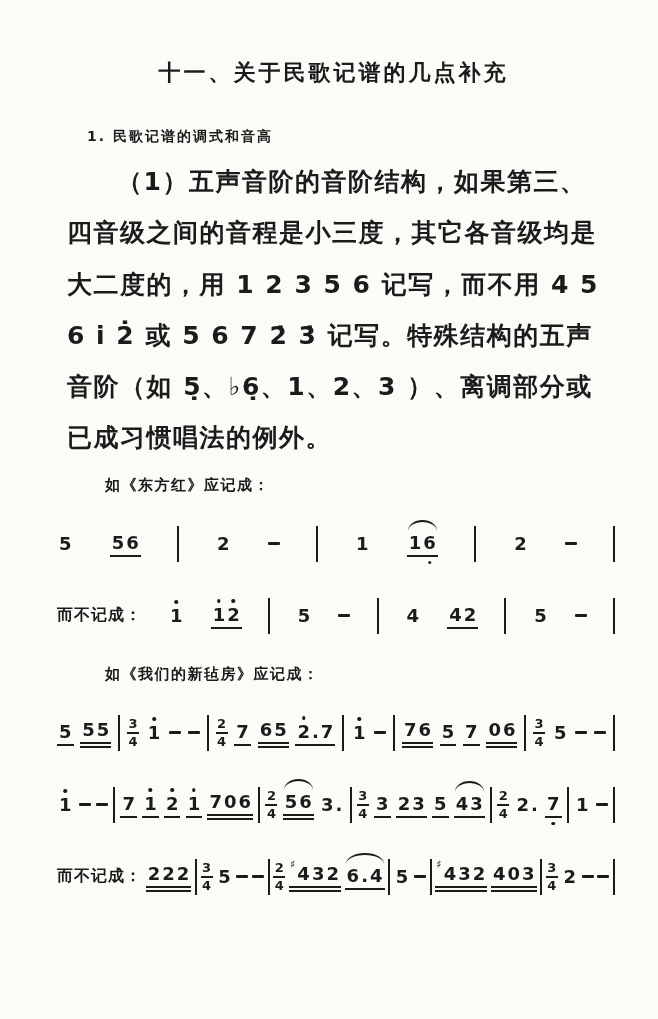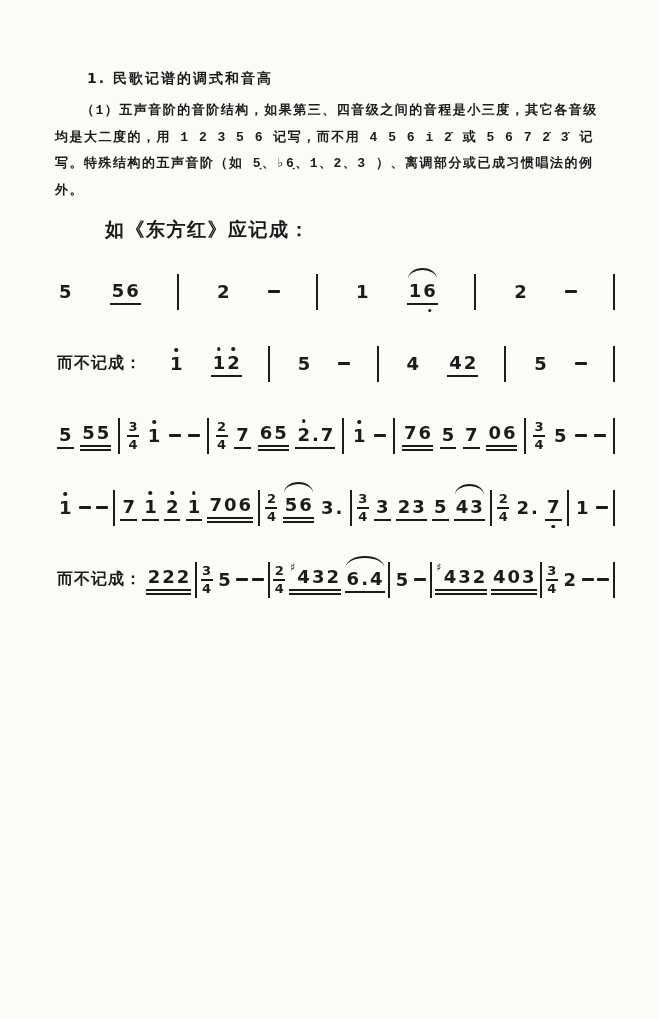--- a/index.html
+++ b/index.html
@@ -12,25 +12,25 @@
   .page { padding:46px 46px 0 55px; }
   .title {
     text-align:center; font-size:22px; font-weight:bold;
     letter-spacing:3px; margin:12px 0 40px 0;
   }
   .heading {
     font-size:14px; font-weight:bold; letter-spacing:2px;
     padding-left:32px; margin:24px 0 10px 0;
   }
   .para {
-    font-size:13px; font-weight:bold; letter-spacing:1.5px;
-    line-height:2.05; text-indent:2em; margin:4px 0;font-family:Liberation Mono, monospace;
+    font-size:25px; font-weight:bold; letter-spacing:1.5px;
+    line-height:2.05; text-indent:2em; margin:4px 12px;
   }
   .lead {
-    font-size:19px; font-weight:bold; letter-spacing:1.5px;
+    font-size:15px; font-weight:bold; letter-spacing:1.5px;
     padding-left:50px; margin:12px 0 6px 0;
   }
   
   .mline {
     display:flex; align-items:center; justify-content:space-between;
     width:558px; margin:26px 0 26px 2px;
     font-weight:bold; font-size:18px; min-height:46px;
   }
   .mlabel { font-size:16px; letter-spacing:1px; white-space:nowrap; }
   .note { position:relative; display:inline-flex; padding:2px 1px 2px 1px; }
@@ -55,20 +55,21 @@
   .acc { font-size:11px; align-self:flex-start; margin:-5px 1px 0 0; }
   .bar { width:2px; height:36px; background:#1b1b1b; flex:0 0 auto; }
   .dash { width:12px; height:3.5px; background:#1b1b1b; border-radius:1px; flex:0 0 auto; }
   .ts { display:inline-flex; flex-direction:column; align-items:center; line-height:1; font-size:13px; }
   .ts .tsl { width:12px; height:2px; background:#1b1b1b; margin:1.5px 0; }
 </style>
 </head>
 <body>
 
 <div class="page">
+  <div class="title">十一、关于民歌记谱的几点补充</div>
 
   <div class="heading">1. 民歌记谱的调式和音高</div>
 
   <div class="para">（1）五声音阶的音阶结构，如果第三、四音级之间的音程是小三度，其它各音级均是大二度的，用 1 2 3 5 6 记写，而不用 4 5 6 i 2̇ 或 5 6 7 2̇ 3̇ 记写。特殊结构的五声音阶（如 5̣、♭6̣、1、2、3 ）、离调部分或已成习惯唱法的例外。</div>
 
   <div class="lead">如《东方红》应记成：</div>
 
   <div class="mline">
       <span class="note">
         <span class="ch">5</span>
@@ -121,20 +122,21 @@
       </span>
       <span class="bar"></span>
       <span class="note">
         <span class="ch">5</span>
       </span>
       <span class="dash"></span>
       <span class="bar"></span>
     </div>
 
 
+  <div class="lead">如《我们的新毡房》应记成：</div>
 
   <div class="mline">
       <span class="note u1">
         <span class="ch">5</span>
       </span>
       <span class="note u2">
         <span class="ch">5</span>
         <span class="ch">5</span>
       </span>
       <span class="bar"></span>

